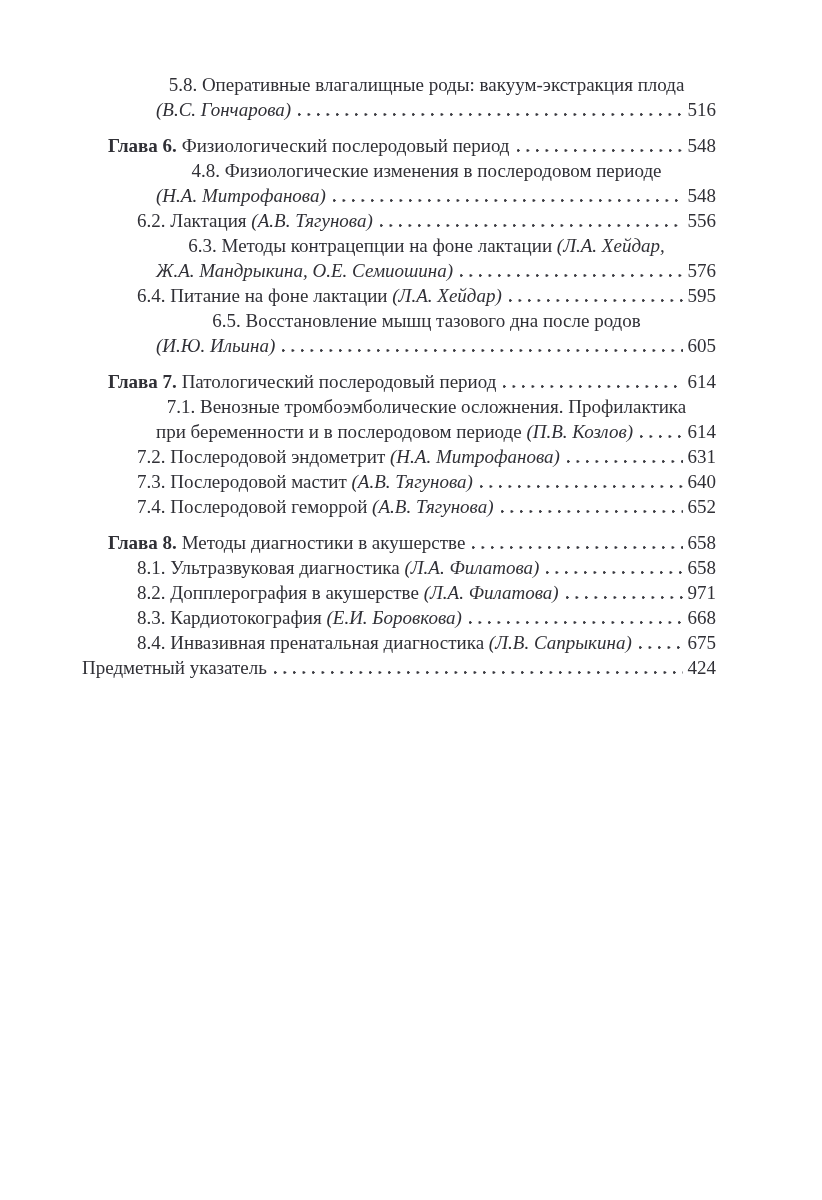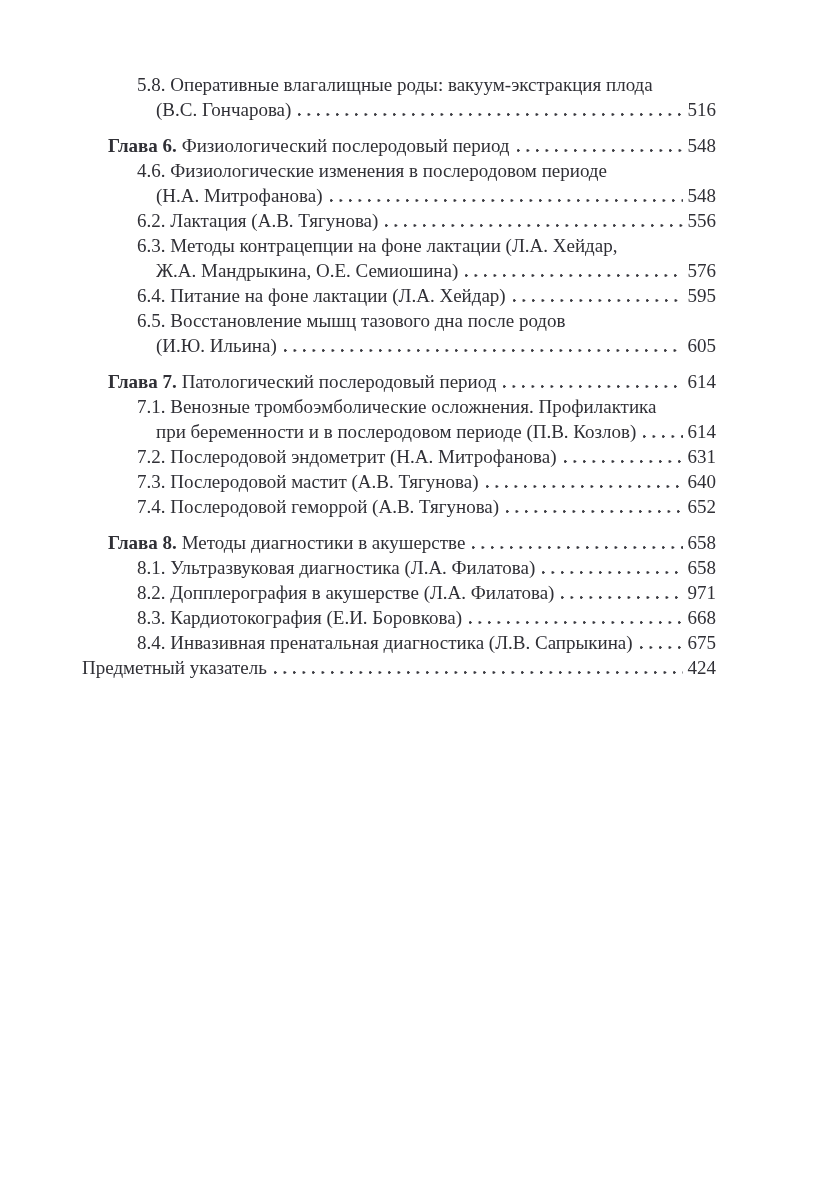--- a/index.html
+++ b/index.html
@@ -21,25 +21,26 @@
     right: 106px;
   }
   .entry { }
   .entry.ind0 { padding-left: 0;  margin-top: 0; }
   .entry.ind1 { padding-left: 26px; margin-top: 11px; }
   .entry.ind2 { padding-left: 55px; }
   .line {
     display: flex;
     align-items: baseline;
     white-space: nowrap;
+    justify-content: center;
   }
   .line.cont { padding-left: 19px; }
   .txt { flex: 0 1 auto; min-width: 0; }
   .b { font-weight: bold; }
-  .i { }
+  .i { font-style: italic; }
   .leader {
     flex: 1 1 20px;
     min-width: 14px;
     height: 3px;
     margin: 0 5px 0 7px;
     background-image: radial-gradient(circle at 1.3px 1.5px, #3a3a40 1.15px, rgba(0,0,0,0) 1.5px);
     background-size: 9.5px 3px;
     background-repeat: repeat-x;
     background-position: left bottom;
   }
@@ -62,21 +63,21 @@
       </div>
       <div class="entry ind1">
         <div class="line">
           <span class="txt"><span class="b">Глава 6.</span><span> Физиологический послеродовый период</span></span>
           <span class="leader"></span>
           <span class="pagenum">548</span>
         </div>
       </div>
       <div class="entry ind2">
         <div class="line">
-          <span class="txt"><span>4.6. Физиологические изменения в послеродовом периоде</span></span>
+          <span class="txt"><span>4.8. Физиологические изменения в послеродовом периоде</span></span>
         </div>
         <div class="line cont">
           <span class="txt"><span class="i">(Н.А. Митрофанова)</span></span>
           <span class="leader"></span>
           <span class="pagenum">548</span>
         </div>
       </div>
       <div class="entry ind2">
         <div class="line">
           <span class="txt"><span>6.2. Лактация </span><span class="i">(А.В. Тягунова)</span></span>

